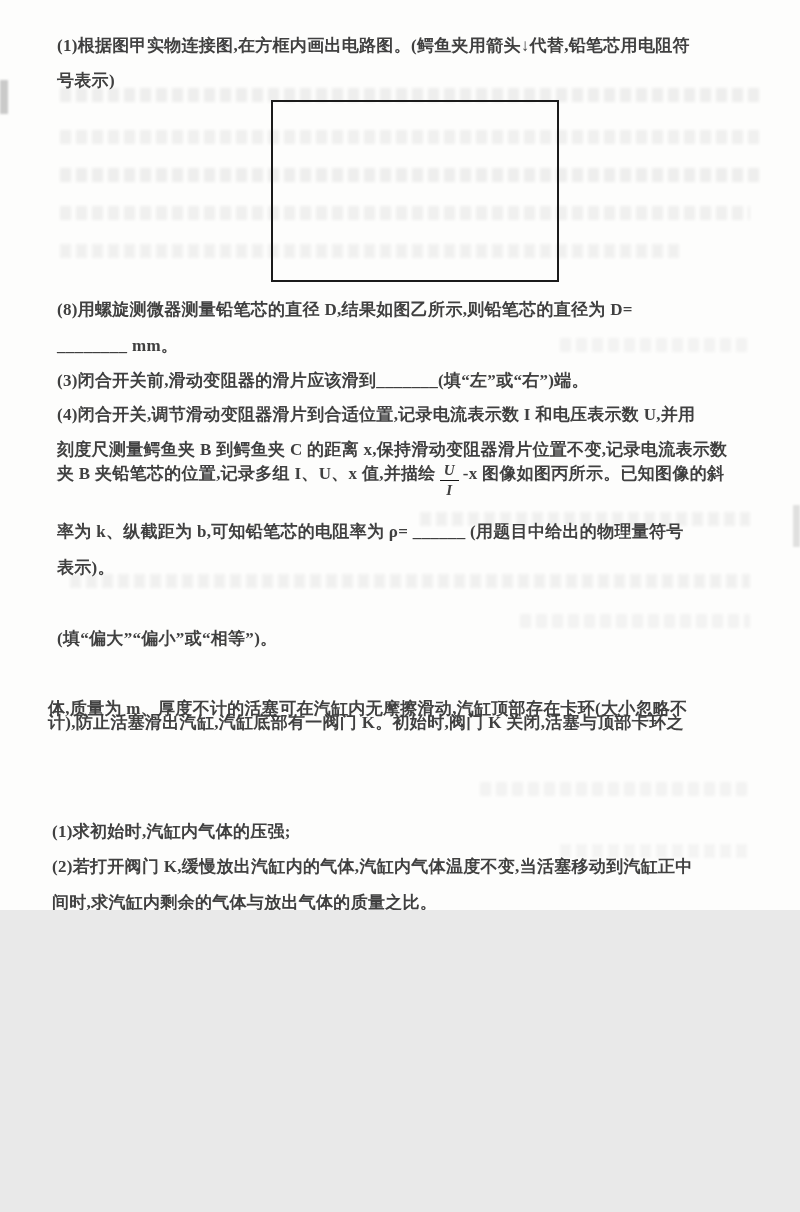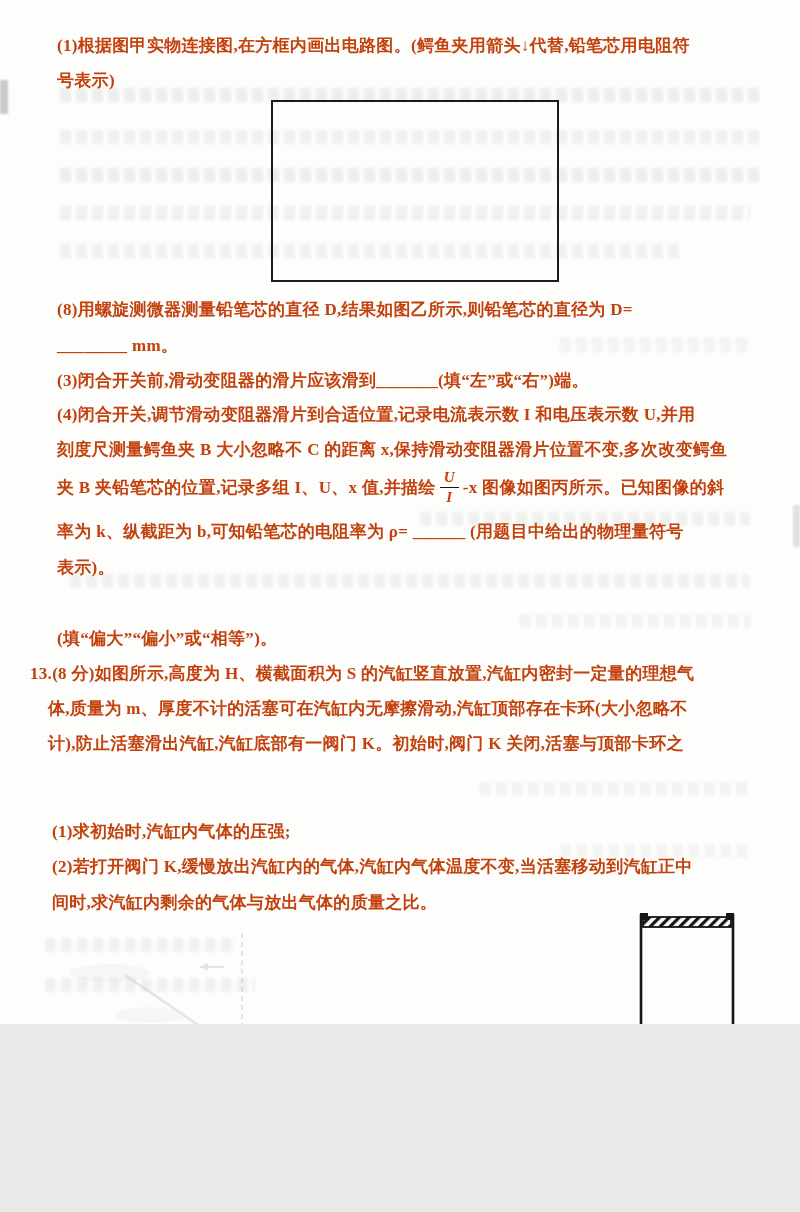--- a/index.html
+++ b/index.html
@@ -1,37 +1,36 @@
 <!DOCTYPE html>
 <html><head>
 <meta charset="utf-8">
 <style>
   html,body{margin:0;padding:0;background:#e9e9e9;}
   .page{
     position:relative;
-    width:800px;height:1024px;
+    width:800px;height:910px;
     background:#fdfdfc;
     font-family:"Liberation Serif","DejaVu Serif",serif;
-    color:#c2410c;
+    color:#404040;
     font-size:17px;
     font-weight:600;
     overflow:hidden;
   }
   .line{
     position:absolute;
     left:57px;
     white-space:nowrap;
     letter-spacing:0.3px;
     line-height:26px;
   }
   .frac-line{
     position:absolute;
     left:57px;
     display:flex;
-    align-items:center;
     white-space:nowrap;
     letter-spacing:0.3px;
     height:50px;
   }
   .frac{
     display:inline-flex;
     flex-direction:column;
     align-items:center;
     margin:0 4px;
     font-style:italic;
@@ -108,39 +107,36 @@
   <div class="line" style="top:68px">号表示)</div>
 
   <div class="answer-box"></div>
 
   <div class="line" style="top:297px">(8)用螺旋测微器测量铅笔芯的直径 D,结果如图乙所示,则铅笔芯的直径为 D=</div>
   <div class="line" style="top:333px">________ mm。</div>
 
   <div class="line" style="top:368px">(3)闭合开关前,滑动变阻器的滑片应该滑到_______(填“左”或“右”)端。</div>
 
   <div class="line" style="top:402px">(4)闭合开关,调节滑动变阻器滑片到合适位置,记录电流表示数 I 和电压表示数 U,并用</div>
-  <div class="line" style="top:437px">刻度尺测量鳄鱼夹 B 大小忽略不 C 的距离 x,保持滑动变阻器滑片位置不变,多次改变鳄鱼</div>
+  <div class="line" style="top:437px">刻度尺测量鳄鱼夹 B 到鳄鱼夹 C 的距离 x,保持滑动变阻器滑片位置不变,记录电流表示数</div>
   <div class="frac-line" style="top:462px">
     <span>夹 B 夹铅笔芯的位置,记录多组 I、U、x 值,并描绘</span>
     <span class="frac">
       <span class="num">U</span>
       <span class="den">I</span>
     </span>
     <span>-x 图像如图丙所示。已知图像的斜</span>
   </div>
   <div class="line" style="top:519px">率为 k、纵截距为 b,可知铅笔芯的电阻率为 ρ= ______ (用题目中给出的物理量符号</div>
   <div class="line" style="top:555px">表示)。</div>
 
   <div class="line" style="top:626px">(填“偏大”“偏小”或“相等”)。</div>
 
-  <div class="line" style="top:661px;left:30px">
-    <span>13.</span><span>(8 分)如图所示,高度为 H、横截面积为 S 的汽缸竖直放置,汽缸内密封一定量的理想气</span>
-  </div>
   <div class="line" style="top:696px;left:48px">体,质量为 m、厚度不计的活塞可在汽缸内无摩擦滑动,汽缸顶部存在卡环(大小忽略不</div>
-  <div class="line" style="top:731px;left:48px">计),防止活塞滑出汽缸,汽缸底部有一阀门 K。初始时,阀门 K 关闭,活塞与顶部卡环之</div>
+  <div class="line" style="top:710px;left:48px">计),防止活塞滑出汽缸,汽缸底部有一阀门 K。初始时,阀门 K 关闭,活塞与顶部卡环之</div>
   <div class="line" style="top:819px;left:52px">(1)求初始时,汽缸内气体的压强;</div>
   <div class="line" style="top:854px;left:52px">(2)若打开阀门 K,缓慢放出汽缸内的气体,汽缸内气体温度不变,当活塞移动到汽缸正中</div>
   <div class="line" style="top:890px;left:52px">间时,求汽缸内剩余的气体与放出气体的质量之比。</div>
 
   <svg class="cyl" width="140" height="220" viewBox="0 0 140 220">
     <defs>
       <pattern id="hatch" width="7" height="7" patternUnits="userSpaceOnUse" patternTransform="rotate(45)">
         <rect width="3.2" height="7" fill="#161616"></rect>
       </pattern>
     </defs>

